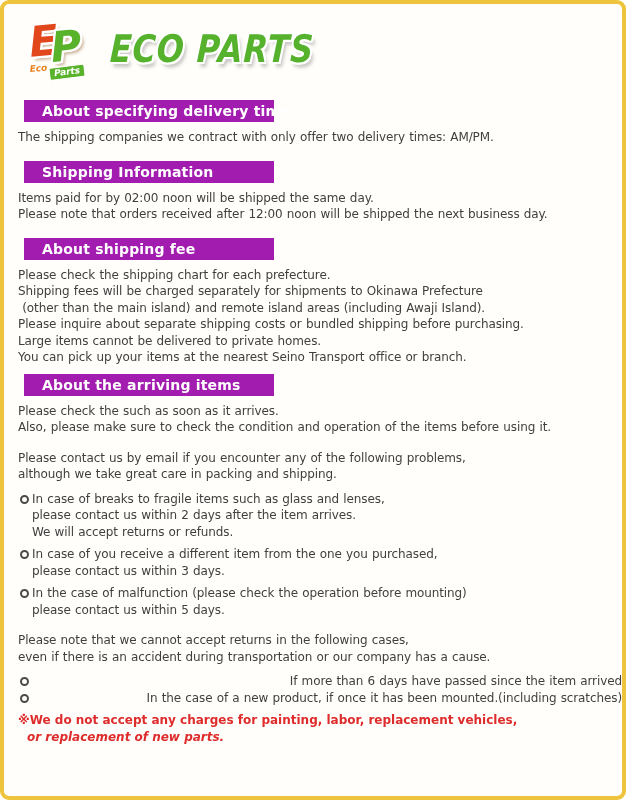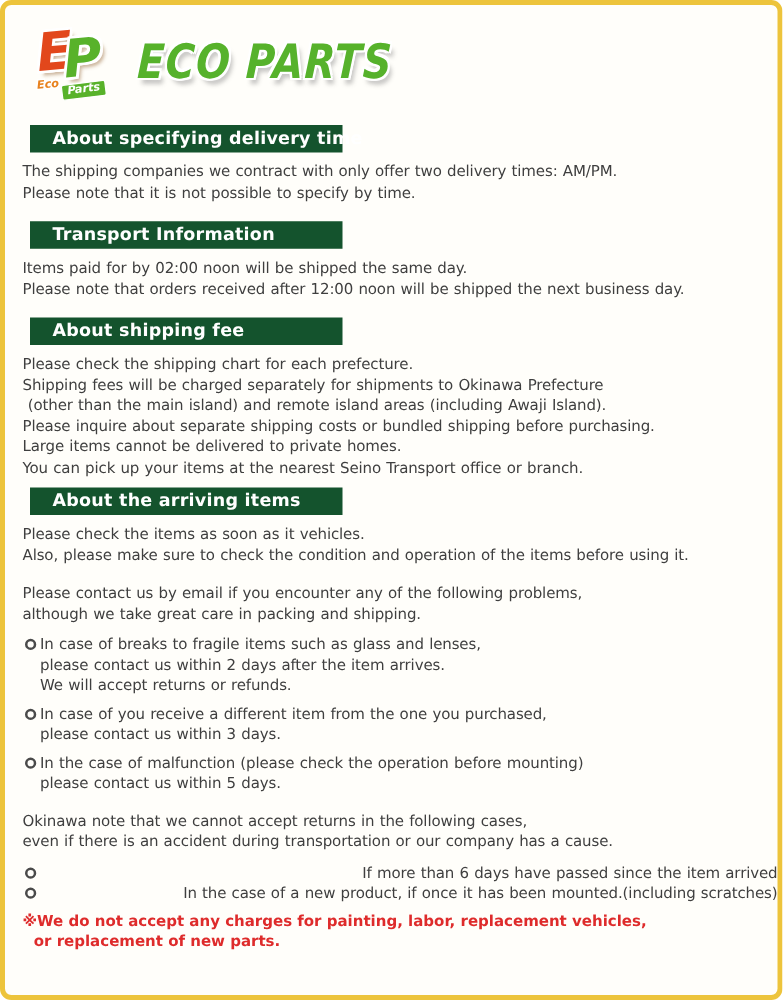--- a/index.html
+++ b/index.html
@@ -34,21 +34,21 @@
   .logo-word{
     margin-left:14px;font-style:italic;font-weight:bold;font-size:38px;line-height:1;
     color:#56B22C;letter-spacing:1px;white-space:pre;
     transform:scaleX(.84) skewX(-3deg);transform-origin:left center;
     text-shadow:-2px -2px 0 #fff,2px -2px 0 #fff,-2px 2px 0 #fff,2px 2px 0 #fff,
                 -2px 0 0 #fff,2px 0 0 #fff,0 -2px 0 #fff,0 2px 0 #fff,4px 5px 4px rgba(130,130,130,.45);
   }
   
   .bar{
     box-sizing:border-box;margin:15px 0 0 20px;width:250px;height:22px;line-height:22px;
-    background:#14532d;color:#FFFFFF;font-weight:bold;font-size:14px;letter-spacing:.2px;
+    background:#a21caf;color:#FFFFFF;font-weight:bold;font-size:14px;letter-spacing:.2px;
     padding-left:18px;white-space:pre;
   }
   .bar.first{margin-top:20px;}
   .bar.tight{margin-top:8px;}
   
   .para{margin:7px 0 0 14px;}
   .para.gap{margin-top:14px;}
   .ln{font-size:12px;line-height:16.5px;letter-spacing:-0.1px;word-spacing:.5px;white-space:pre;}
   
   .group{margin-top:4px;}
@@ -57,62 +57,61 @@
   .group.first-item-gap > .item:first-child{margin-top:8px;}
   .ring{
     position:absolute;left:0;top:4px;width:5px;height:5px;
     border:2px solid #4A4A4A;border-radius:50%;
   }
   .cases{margin-top:8px;}
   .cases .item{margin-top:0;}
   
   .alert{margin:6px 0 0 14px;color:#DE2B2B;font-weight:bold;}
   .alert .ln{letter-spacing:0;word-spacing:0;}
-  .alert .indent{padding-left:9px;}
+  .alert .indent{padding-left:9px;font-style:italic;}
 </style>
 </head>
 <body>
 
 <div class="page">
 
   <div class="logo-row">
     <div class="logo-badge">
       <span class="le">E</span>
       <span class="lp">P</span>
       <span class="leco">Eco</span>
       <span class="lparts">Parts</span>
     </div>
     <div class="logo-word">ECO PARTS</div>
   </div>
 
   <div class="bar first">About specifying delivery time</div>
   <div class="para">
     <div class="ln">The shipping companies we contract with only offer two delivery times: AM/PM.</div>
-    <div class="ln">Please note that it is not possible to specify by time.</div>
   </div>
 
-  <div class="bar">Transport Information</div>
+  <div class="bar">Shipping Information</div>
   <div class="para">
     <div class="ln">Items paid for by 02:00 noon will be shipped the same day.</div>
     <div class="ln">Please note that orders received after 12:00 noon will be shipped the next business day.</div>
   </div>
 
   <div class="bar">About shipping fee</div>
   <div class="para">
     <div class="ln">Please check the shipping chart for each prefecture.</div>
     <div class="ln">Shipping fees will be charged separately for shipments to Okinawa Prefecture</div>
     <div class="ln"> (other than the main island) and remote island areas (including Awaji Island).</div>
     <div class="ln">Please inquire about separate shipping costs or bundled shipping before purchasing.</div>
     <div class="ln">Large items cannot be delivered to private homes.</div>
     <div class="ln">You can pick up your items at the nearest Seino Transport office or branch.</div>
   </div>
 
   <div class="bar tight">About the arriving items</div>
   <div class="para">
-    <div class="ln">Please check the items as soon as it vehicles.</div>
+    <div class="ln">Please check the such as soon as it arrives.</div>
     <div class="ln">Also, please make sure to check the condition and operation of the items before using it.</div>
   </div>
   <div class="para gap">
     <div class="ln">Please contact us by email if you encounter any of the following problems,</div>
     <div class="ln">although we take great care in packing and shipping.</div>
   </div>
 
   <div class="group first-item-gap">
     <div class="item">
       <span class="ring"></span>
@@ -126,21 +125,21 @@
       <div class="ln">please contact us within 3 days.</div>
     </div>
     <div class="item">
       <span class="ring"></span>
       <div class="ln">In the case of malfunction (please check the operation before mounting)</div>
       <div class="ln">please contact us within 5 days.</div>
     </div>
   </div>
 
   <div class="para gap">
-    <div class="ln">Okinawa note that we cannot accept returns in the following cases,</div>
+    <div class="ln">Please note that we cannot accept returns in the following cases,</div>
     <div class="ln">even if there is an accident during transportation or our company has a cause.</div>
   </div>
 
   <div class="group cases">
     <div class="item flush">
       <span class="ring"></span>
       <div class="ln">If more than 6 days have passed since the item arrived</div>
     </div>
     <div class="item flush">
       <span class="ring"></span>

